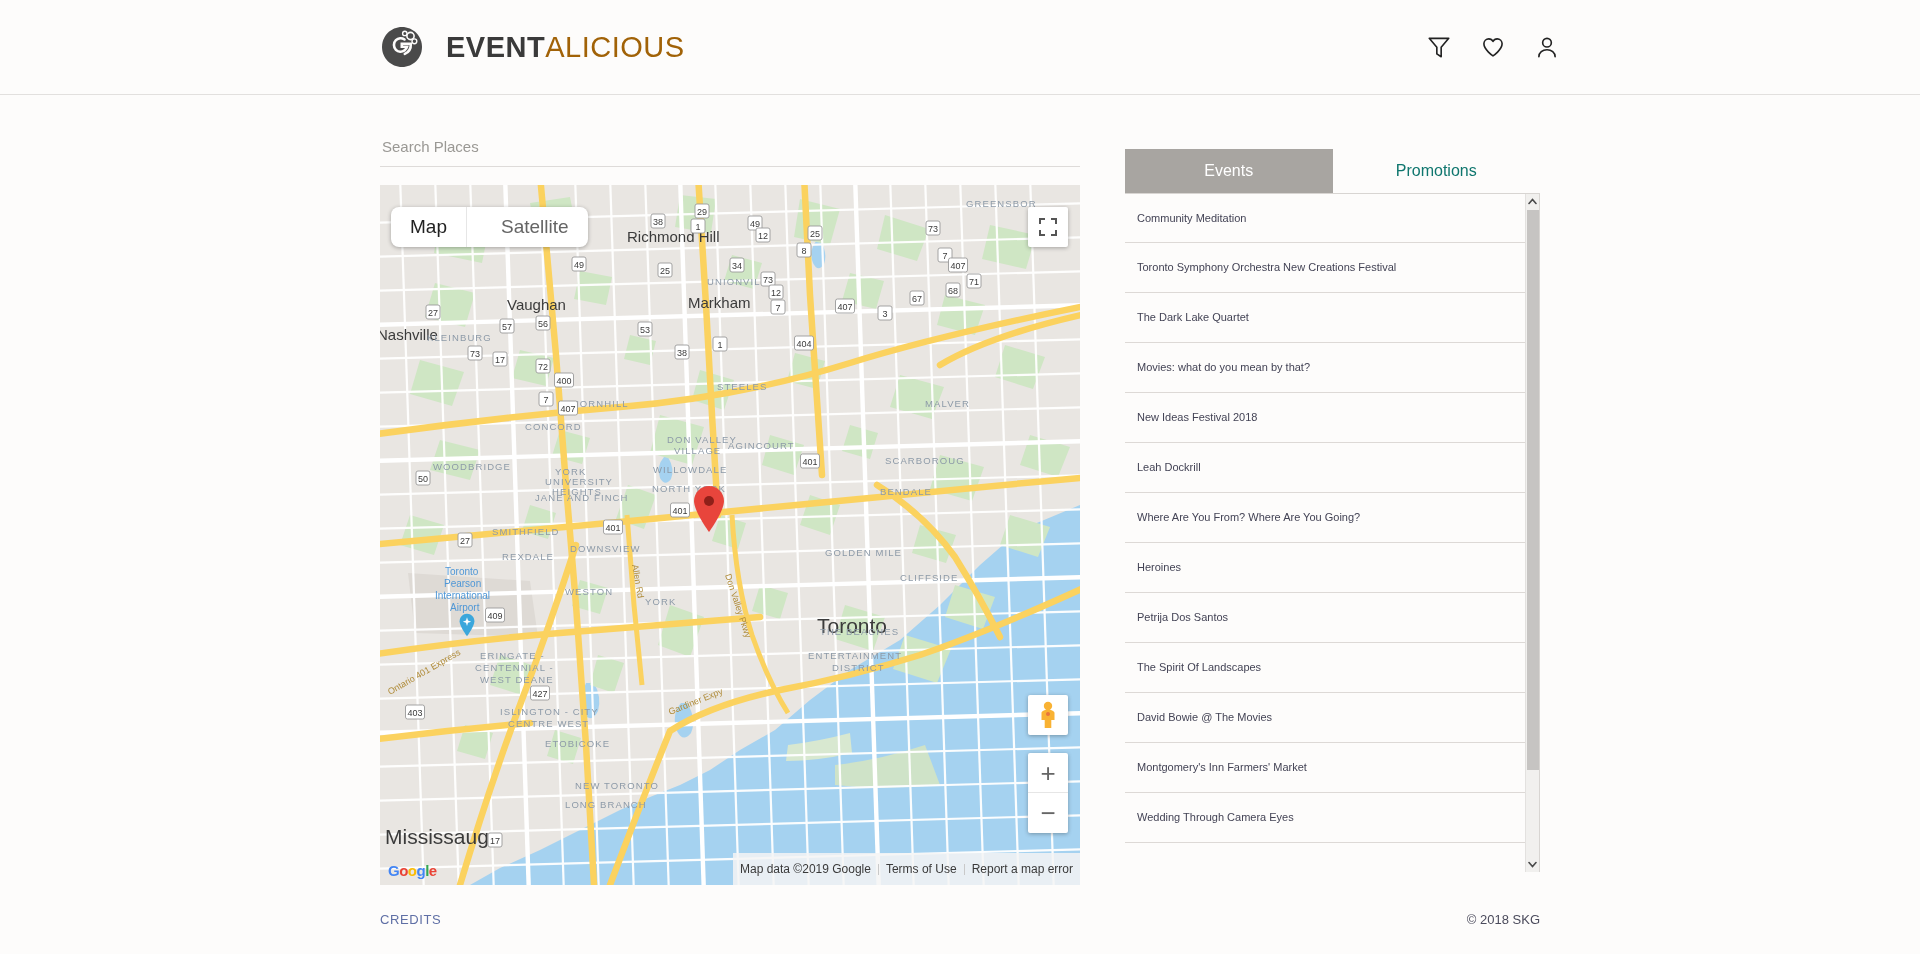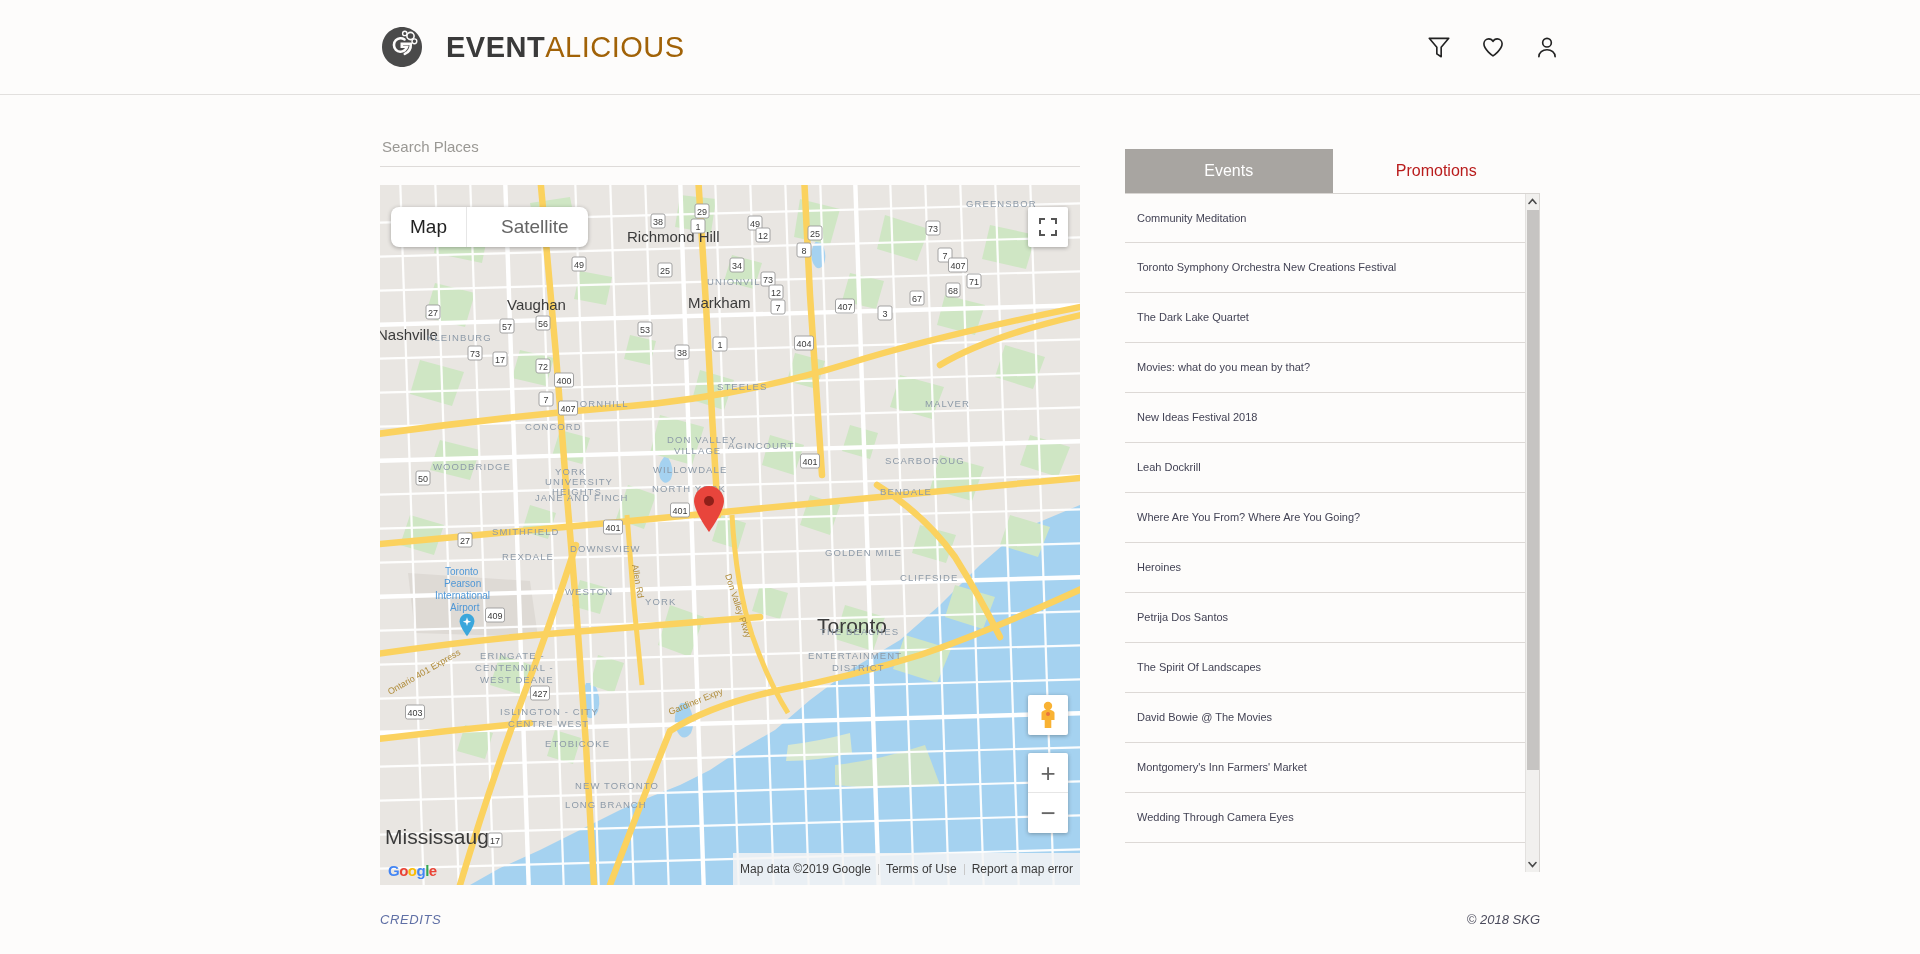--- a/index.html
+++ b/index.html
@@ -156,21 +156,21 @@
   .map-attrib .sep { width: 1px; background: #c9c9c9; height: 11px; padding: 0; }
 
   
   .tabs { display: flex; border-bottom: 1px solid #d8d5d2; }
   .tab {
     flex: 1;
     text-align: center;
     padding: 13px 0;
     font-size: 16px;
     cursor: pointer;
-    color: #b91c1c;
+    color: #0f766e;
     background: #fdfcfb;
   }
   .tab.active { background: #a8a5a1; color: #ffffff; }
 
   .list-wrap {
     position: relative;
     height: 678px;
     background: #fdfcfb;
     border-right: 1px solid #d8d5d2;
     overflow: hidden;
@@ -203,21 +203,20 @@
   }
 
   
   .footer {
     height: 69px;
     display: flex;
     align-items: center;
     padding: 0 380px;
     justify-content: space-between;
     background: #fdfcfb;
-    font-style: italic;
   }
   .credits {
     font-size: 13px; letter-spacing: .6px;
     color: #5f6fa5; cursor: pointer; text-decoration: none;
     font-family: "Liberation Sans", sans-serif;
   }
   .copyright { font-size: 13px; color: #4b4b5c; }
 </style>
 </head>
 <body>

